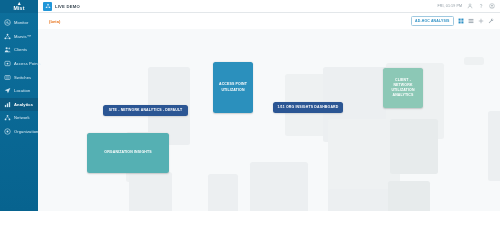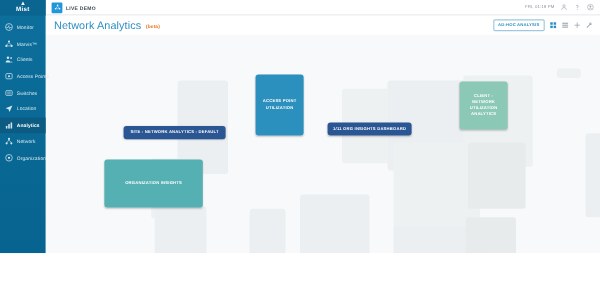--- a/index.html
+++ b/index.html
@@ -290,21 +290,20 @@
           <svg viewBox="0 0 16 16">
               <circle cx="8" cy="8" r="6.4" fill="none" stroke="currentColor" stroke-width="1.3"></circle>
               <circle cx="8" cy="6.4" r="2" fill="currentColor"></circle>
               <path d="M4.2 13 a4 4 0 0 1 7.6 0" fill="none" stroke="currentColor" stroke-width="1.2"></path>
             </svg>
         </span>
       </div>
     </div>
 
     <div class="pagehead">
-      <span class="page-title">Network Analytics</span>
       <span class="beta-badge">(beta)</span>
       <div class="head-right">
         <button class="adhoc-btn">AD-HOC ANALYSIS</button>
         <span class="hi active">
           <svg viewBox="0 0 16 16">
               <rect x="1.5" y="1.5" width="5.5" height="5.5" fill="currentColor"></rect>
               <rect x="9" y="1.5" width="5.5" height="5.5" fill="currentColor"></rect>
               <rect x="1.5" y="9" width="5.5" height="5.5" fill="currentColor"></rect>
               <rect x="9" y="9" width="5.5" height="5.5" fill="currentColor"></rect>
             </svg>

